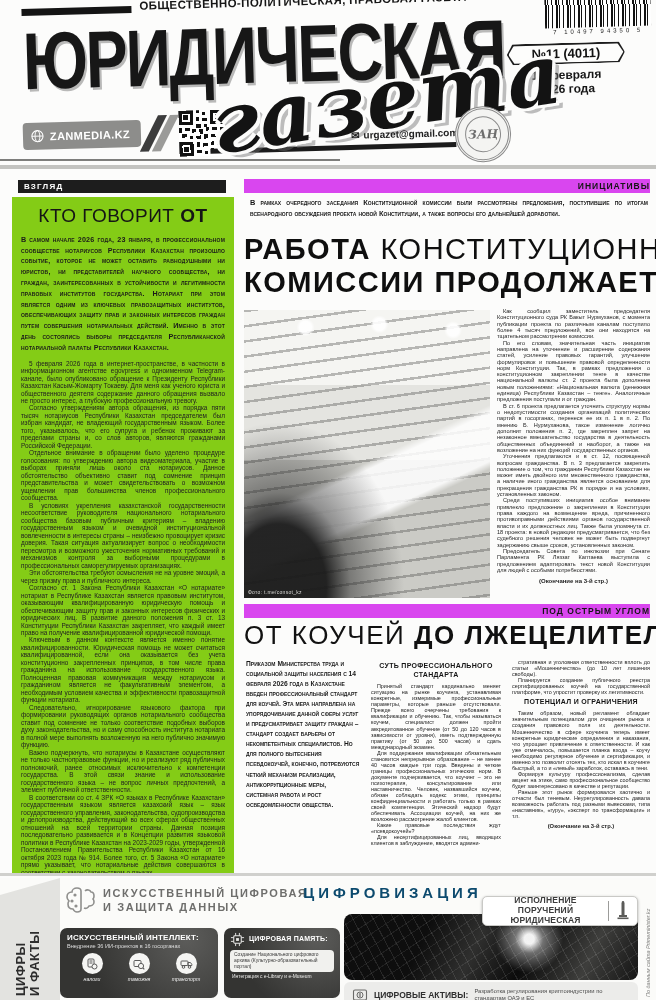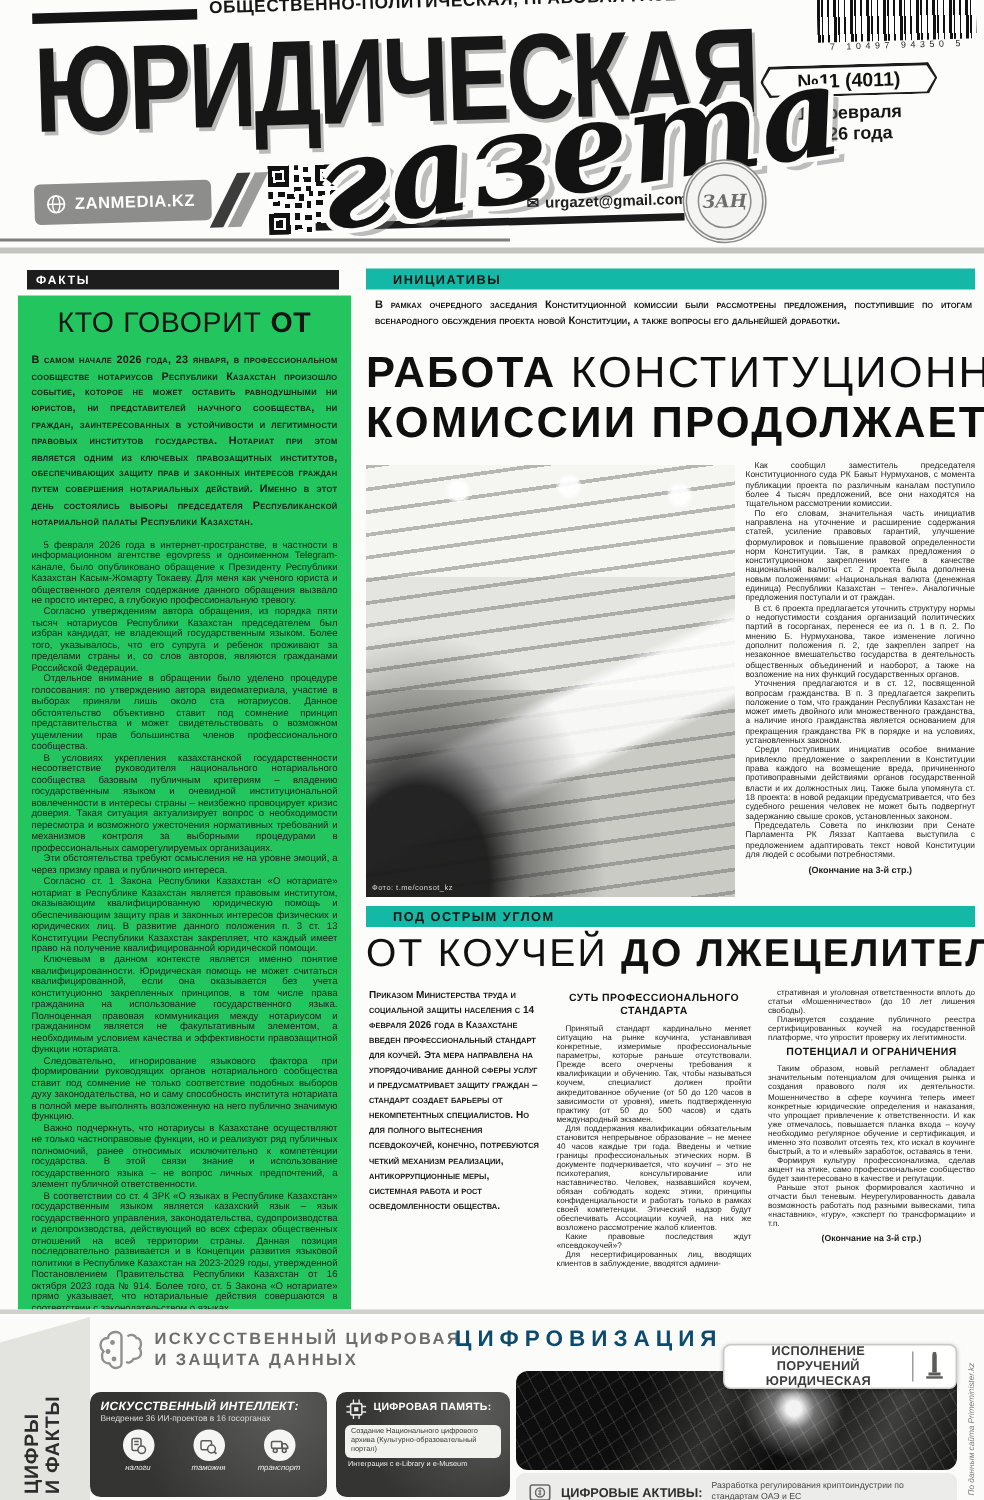--- a/index.html
+++ b/index.html
@@ -37,32 +37,32 @@
   .issue-badge-in{position:absolute;left:1.5px;top:1.5px;right:1.5px;bottom:1.5px;
         clip-path:polygon(5% 0,95% 0,100% 50%,95% 100%,5% 100%,0 50%);background:#fdfdfc;
         display:flex;align-items:center;justify-content:center;font-size:13px;font-weight:900;color:#111;}
   .issue-date{position:absolute;left:506px;top:82px;width:118px;text-align:center;font-size:12px;font-weight:900;line-height:1.2;color:#161616;}
   .hr-grey{position:absolute;left:0;top:165px;width:656px;height:4px;background:#c3c3c0;}
   .hr-dark-l{position:absolute;left:0;top:159px;width:340px;height:2px;background:#7e7e7c;}
 
   
   .op-bar{position:absolute;left:18px;top:180px;width:208px;height:13px;background:#1d1d1d;color:#fff;
           font-size:8px;font-weight:bold;letter-spacing:1.2px;line-height:13px;padding-left:6px;box-sizing:border-box;}
-  .op-panel{position:absolute;left:12px;top:197px;width:222px;height:676px;background:#22c55e;
+  .op-panel{position:absolute;left:12px;top:197px;width:222px;height:676px;background:#84cc16;
           padding:6px 9px;box-sizing:border-box;overflow:hidden;}
   .op-headline{text-align:center;font-size:19px;line-height:1.2;letter-spacing:.5px;font-weight:400;color:#151515;margin:2px 0 7px;}
   .op-headline b{font-weight:900;}
   .op-lead{font-size:7.2px;line-height:1.5;font-weight:bold;font-variant:small-caps;letter-spacing:.2px;color:#1a1a1a;
           text-align:justify;margin-bottom:6px;}
   .op-body p{font-size:6.4px;line-height:1.17;text-align:justify;text-indent:8px;margin:0;color:#222;}
   .continuation{text-align:center;font-size:6.6px;font-weight:bold;margin-top:5px;}
 
   
-  .sec-bar{position:absolute;height:14px;background:#14b8a6;color:#151515;font-size:8.5px;font-weight:bold;
-           letter-spacing:1px;line-height:14px;padding-left:18px;box-sizing:border-box;}
+  .sec-bar{position:absolute;height:14px;background:#d946ef;color:#151515;font-size:8.5px;font-weight:bold;
+           letter-spacing:1px;line-height:14px;padding-left:18px;box-sizing:border-box;text-align:right;}
   .init-bar{left:244px;top:179px;width:406px;}
   .init-lead{position:absolute;left:250px;top:197px;width:398px;font-size:7.4px;font-weight:bold;font-variant:small-caps;
            line-height:1.55;text-align:justify;color:#161616;}
   .init-headline{position:absolute;left:244px;top:233px;width:408px;font-size:29px;line-height:1.14;letter-spacing:1.5px;
            font-weight:400;color:#0f0f0f;white-space:nowrap;}
   .init-headline b{font-weight:900;}
   .photo{position:absolute;left:244px;top:310px;width:246px;height:288px;overflow:hidden;
      background:
        radial-gradient(ellipse at 14% 96%, rgba(25,25,25,.95) 0 16%, rgba(40,40,40,.5) 24%, transparent 42%),
        radial-gradient(circle at 25% 6%, rgba(255,255,255,.9) 0 6px, transparent 9px),
@@ -95,21 +95,21 @@
   .banner{position:absolute;left:0;top:878px;width:656px;height:122px;background:#fbfbf9;}
   .wedge{position:absolute;left:0;top:0;width:60px;height:122px;background:#e3e3e0;
          clip-path:polygon(0 14%,100% 0,100% 100%,0 100%);}
   .rubric{position:absolute;left:14px;top:118px;transform:rotate(-90deg);transform-origin:left top;
           font-size:13px;font-weight:900;line-height:1.1;letter-spacing:.5px;color:#2d2d2d;width:110px;}
   .ai-head{position:absolute;left:64px;top:7px;display:flex;align-items:center;gap:7px;}
   .ai-head-text{font-size:11px;font-weight:bold;letter-spacing:1.6px;color:#6e6e6c;line-height:1.3;}
   .dark-card{border-radius:7px;background:radial-gradient(circle at 80% 15%,#5c5c5a,#343432 70%);color:#fff;
              box-sizing:border-box;overflow:hidden;}
   .card-ai{position:absolute;left:60px;top:50px;width:158px;height:70px;padding:5px 7px;}
-  .card-ai-title{font-size:8px;font-weight:900;letter-spacing:.2px;font-style:italic;}
+  .card-ai-title{font-size:8px;font-weight:900;letter-spacing:.2px;}
   .card-ai-sub{font-size:5.6px;color:#dedede;margin-top:1px;}
   .ai-icons{display:flex;justify-content:space-between;padding:0 8px;margin-top:4px;}
   .ai-ic{width:34px;text-align:center;}
   .ai-circle{width:21px;height:21px;border-radius:50%;background:#f5f5f3;margin:0 auto;
              display:flex;align-items:center;justify-content:center;}
   .ai-lab{font-size:5.2px;font-style:italic;color:#ececec;margin-top:2px;}
   .card-mem{position:absolute;left:224px;top:50px;width:116px;height:70px;padding:4px 6px;}
   .mem-head{display:flex;align-items:center;gap:4px;}
   .mem-title{font-size:7px;font-weight:900;line-height:1.15;letter-spacing:.2px;}
   .mem-box{background:#f1f1ee;color:#3a3a3a;border-radius:4px;font-size:4.9px;line-height:1.25;padding:2px 4px;margin-top:3px;}
@@ -188,21 +188,21 @@
       <div class="issue-badge-in">№11 (4011)</div>
     </div>
     <div class="issue-date">
       <div>10 февраля</div>
       <div>2026 года</div>
     </div>
   </div>
   <div class="hr-dark-l"></div>
   <div class="hr-grey"></div>
 
-  <div class="op-bar">ФАКТЫ</div>
+  <div class="op-bar">ВЗГЛЯД</div>
   <div class="op-panel">
     <div class="op-headline">
       <span>КТО ГОВОРИТ </span><b>ОТ</b><br>
     </div>
     <div class="op-lead">В самом начале 2026 года, 23 января, в профессиональном сообществе нотариусов Республики Казахстан произошло событие, которое не может оставить равнодушными ни юристов, ни представителей научного сообщества, ни граждан, заинтересованных в устойчивости и легитимности правовых институтов государства. Нотариат при этом является одним из ключевых правозащитных институтов, обеспечивающих защиту прав и законных интересов граждан путем совершения нотариальных действий. Именно в этот день состоялись выборы председателя Республиканской нотариальной палаты Республики Казахстан.</div>
     <div class="op-body">
         <p>5 февраля 2026 года в интернет-пространстве, в частности в информационном агентстве egovpress и одноименном Telegram-канале, было опубликовано обращение к Президенту Республики Казахстан Касым-Жомарту Токаеву. Для меня как ученого юриста и общественного деятеля содержание данного обращения вызвало не просто интерес, а глубокую профессиональную тревогу.</p>
         <p>Согласно утверждениям автора обращения, из порядка пяти тысяч нотариусов Республики Казахстан председателем был избран кандидат, не владеющий государственным языком. Более того, указывалось, что его супруга и ребенок проживают за пределами страны и, со слов авторов, являются гражданами Российской Федерации.</p>
         <p>Отдельное внимание в обращении было уделено процедуре голосования: по утверждению автора видеоматериала, участие в выборах приняли лишь около ста нотариусов. Данное обстоятельство объективно ставит под сомнение принцип представительства и может свидетельствовать о возможном ущемлении прав большинства членов профессионального сообщества.</p>
         <p>В условиях укрепления казахстанской государственности несоответствие руководителя национального нотариального сообщества базовым публичным критериям – владению государственным языком и очевидной институциональной вовлеченности в интересы страны – неизбежно провоцирует кризис доверия. Такая ситуация актуализирует вопрос о необходимости пересмотра и возможного ужесточения нормативных требований и механизмов контроля за выборными процедурами в профессиональных саморегулируемых организациях.</p>

